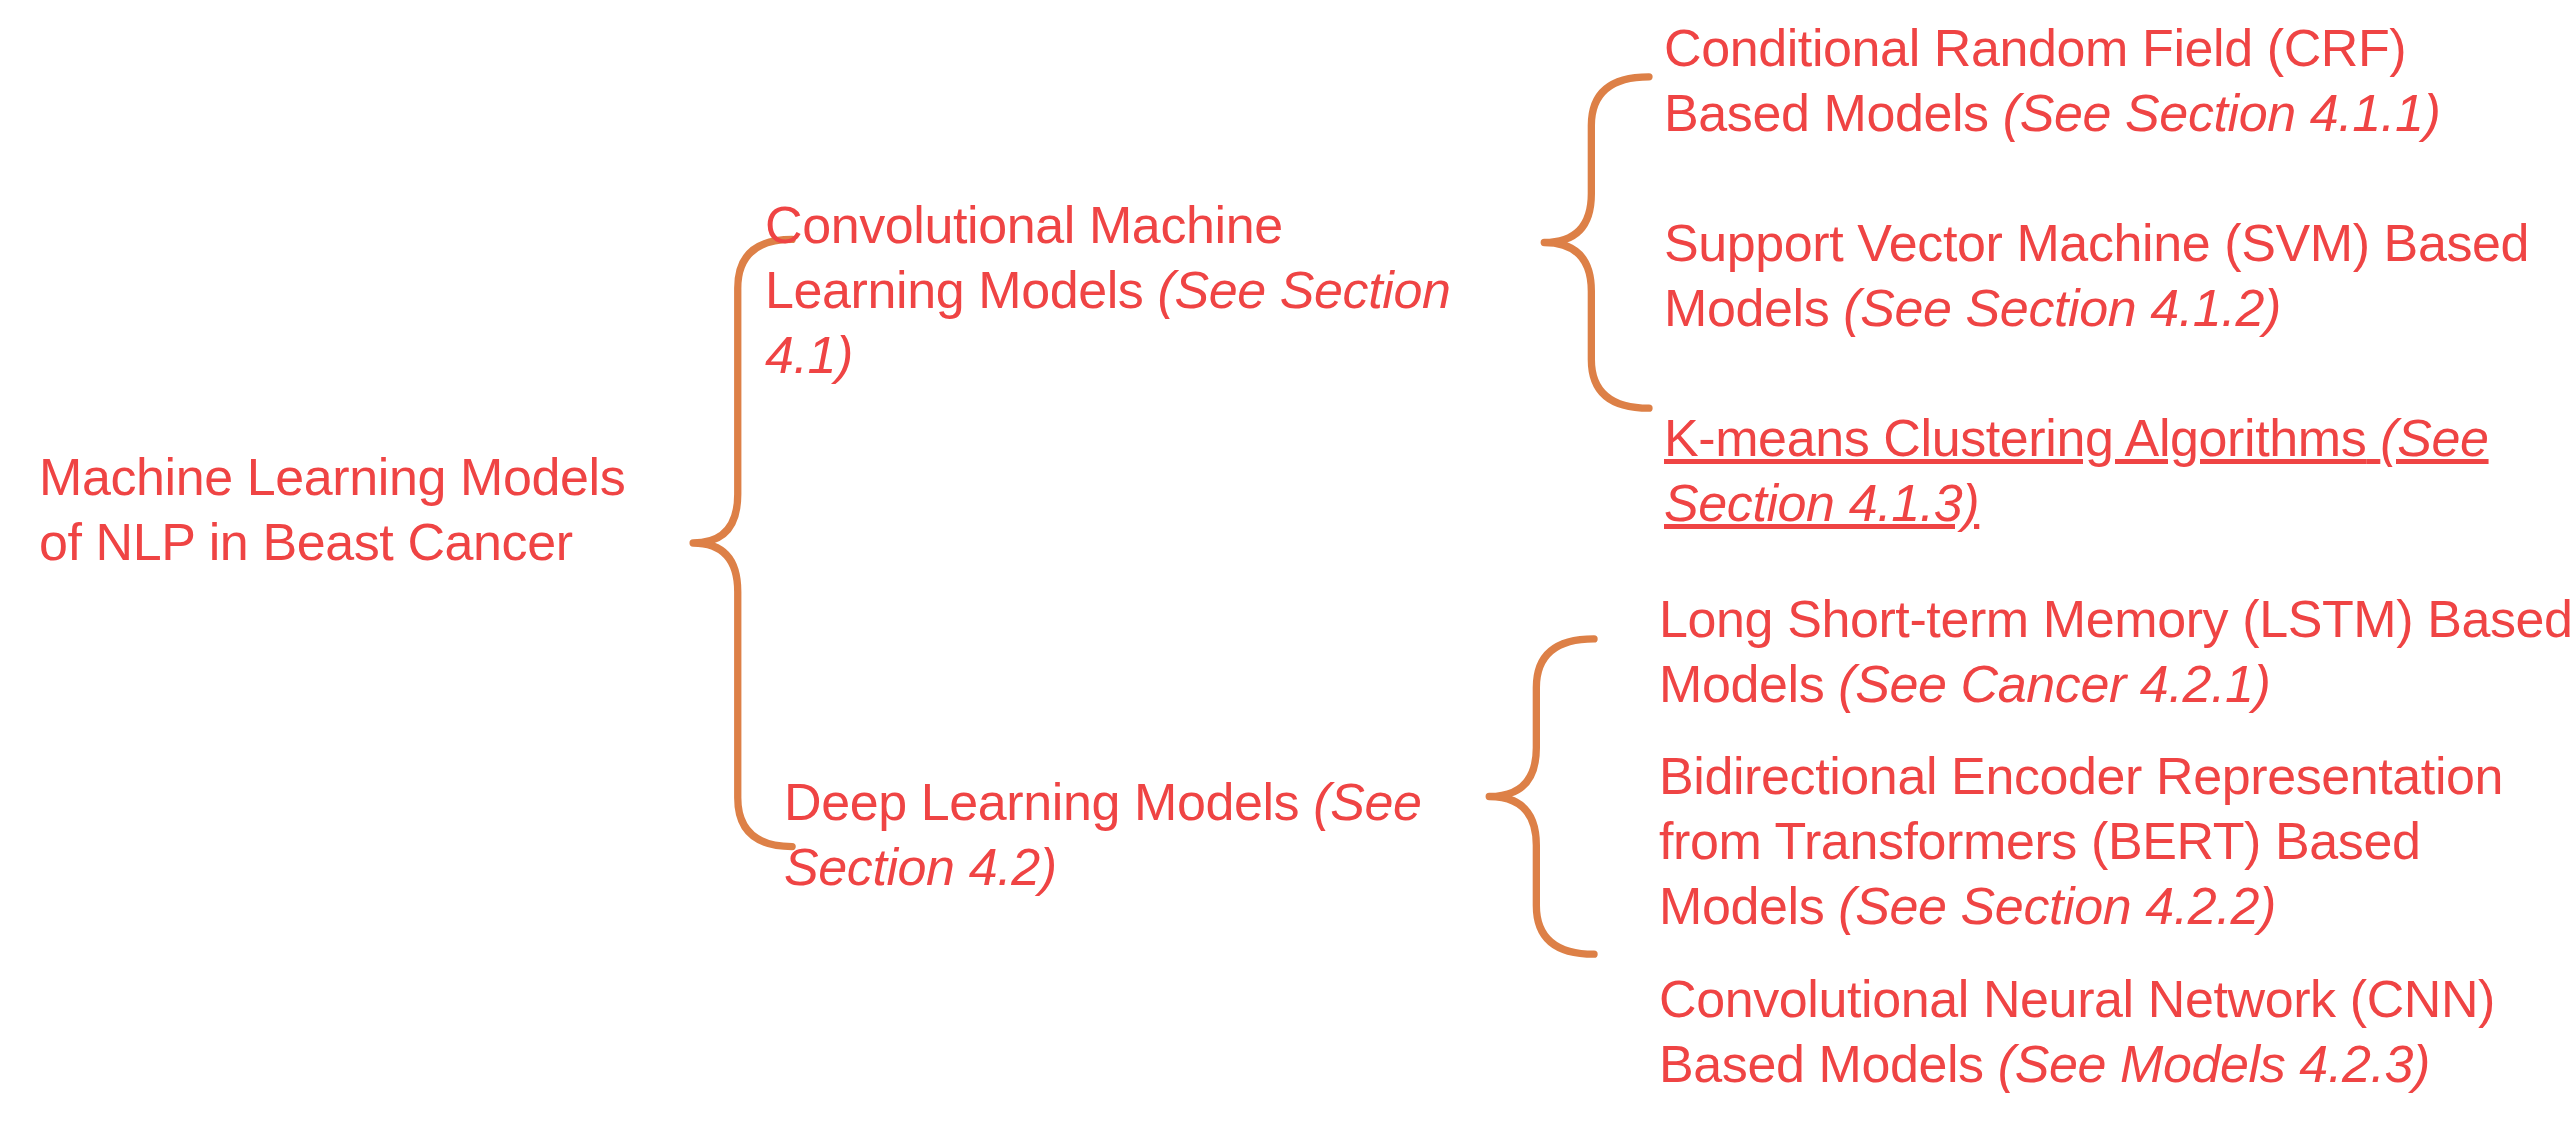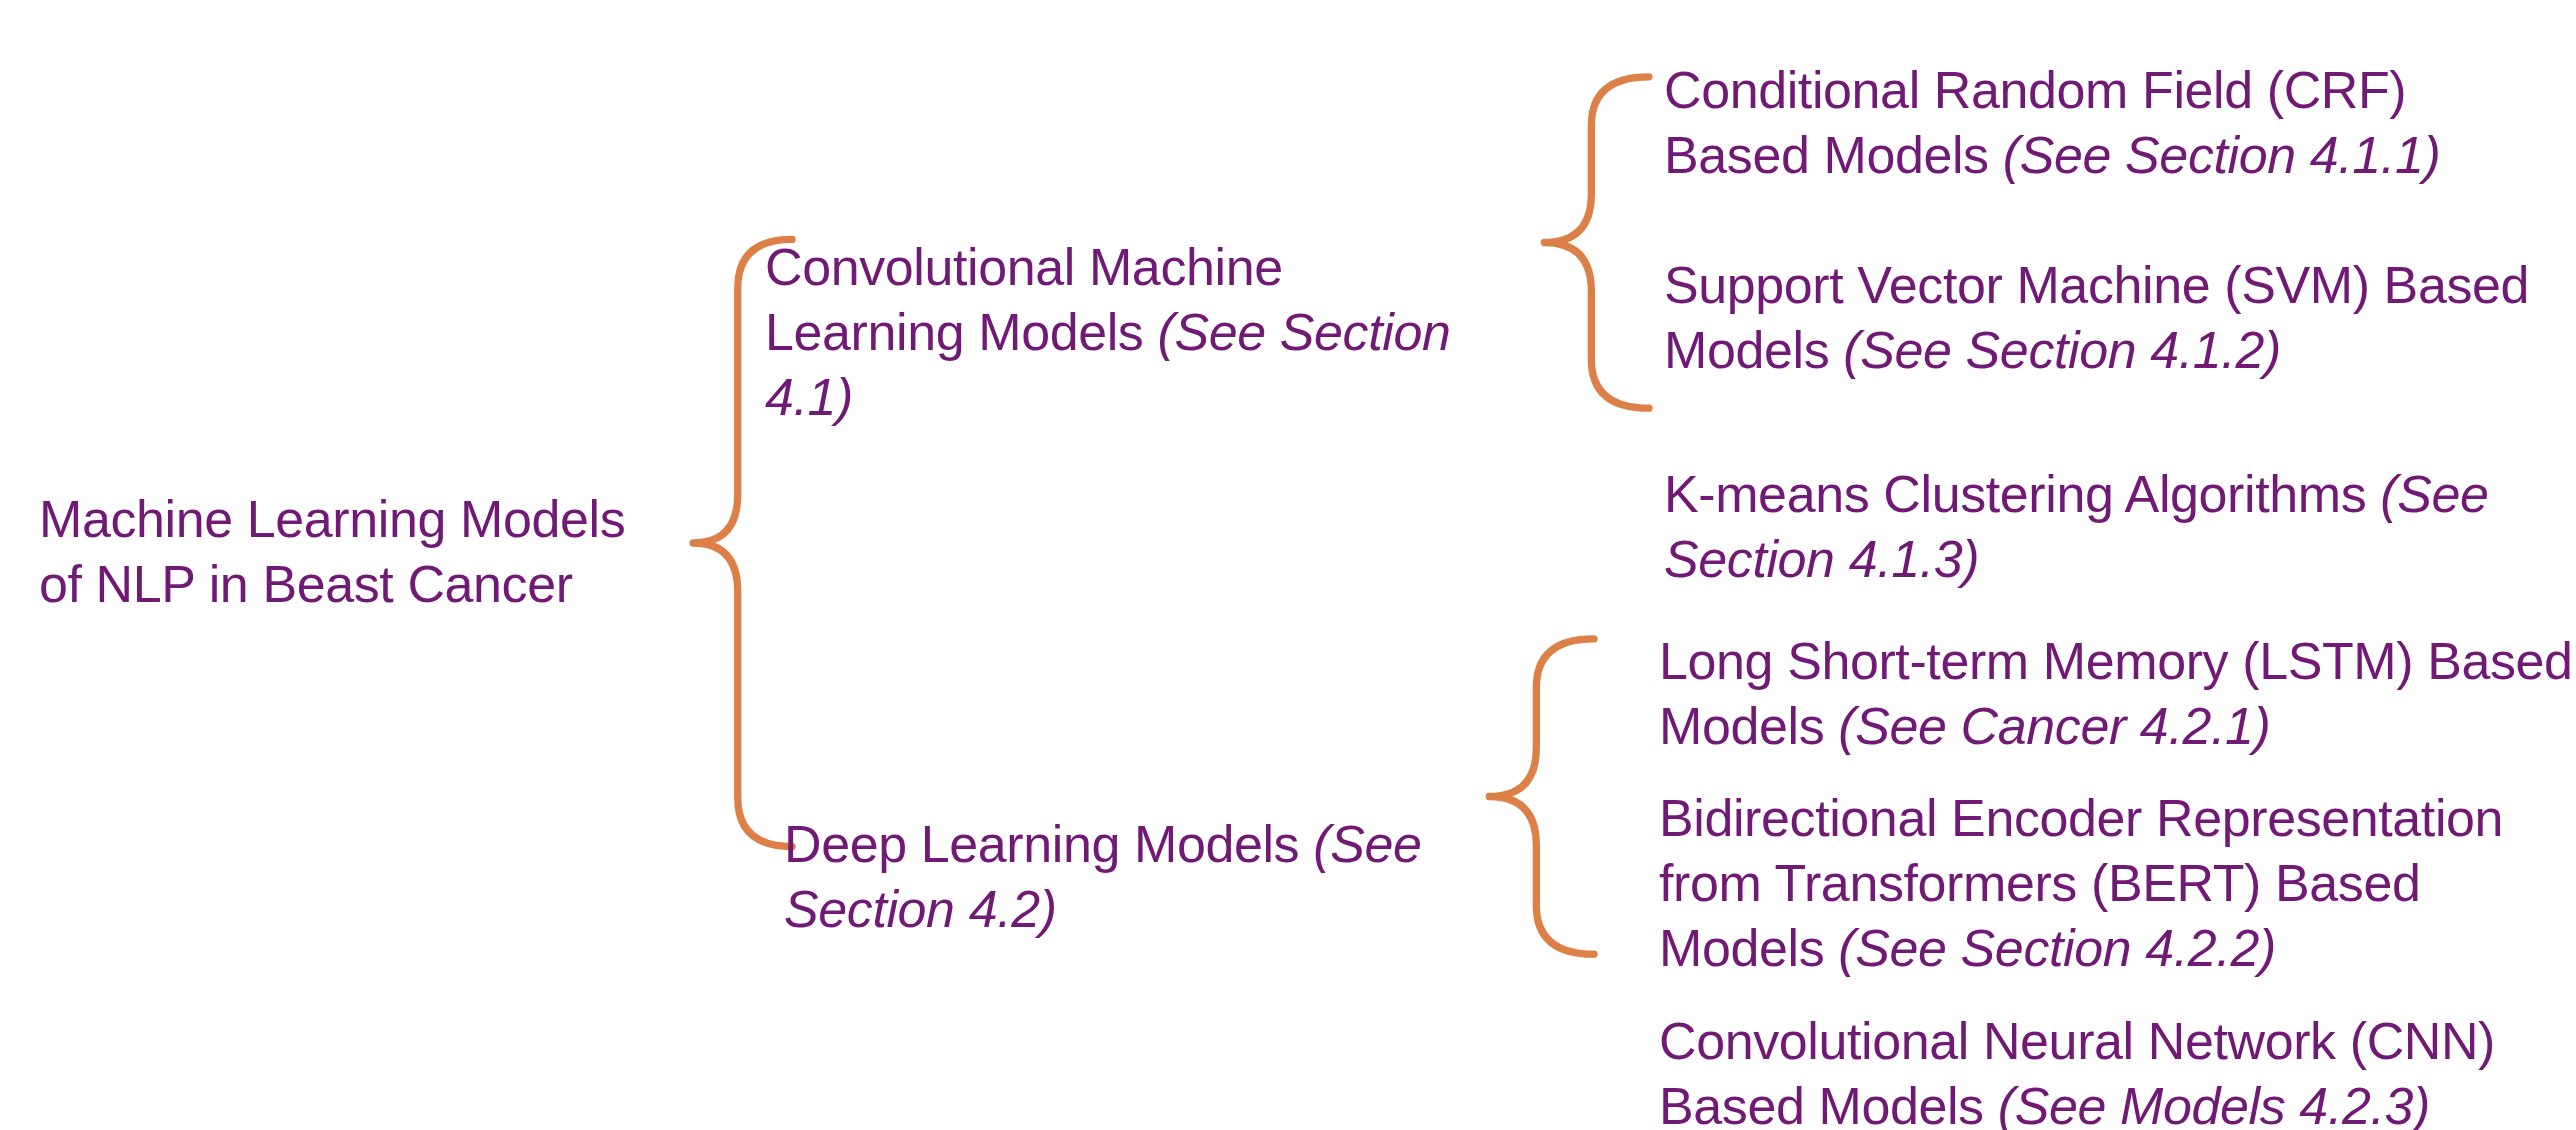--- a/index.html
+++ b/index.html
@@ -9,32 +9,31 @@
     background:#ffffff;
     overflow:hidden;
     font-family:"Liberation Sans", sans-serif;
     color:#1a1a1a;
   }
   .node{
     position:absolute;
     font-size:52px;
     line-height:65px;
     letter-spacing:-0.4px;
-    color:#701a75;
-    margin-top:42px;
+    color:#ef4444;
   }
   .node .ref{font-style:italic;}
   .root-label{left:39px;top:445px;width:618px;}
   .branch-label.b0{left:765px;top:193px;width:715px;}
   .branch-label.b1{left:784px;top:770px;width:723px;}
   .leaf.b0{left:1664px;width:870px;}
   .leaf.b1{left:1659px;width:935px;}
   .leaf.b0.l0{top:16.3px;}
   .leaf.b0.l1{top:211px;}
-  .leaf.b0.l2{top:420px;}
+  .leaf.b0.l2{top:406px;text-decoration:underline;}
   .leaf.b1.l0{top:587px;}
   .leaf.b1.l1{top:744px;}
   .leaf.b1.l2{top:967px;}
   svg.brace{position:absolute;display:block;}
   svg.brace.root{left:685px;top:234px;}
   svg.brace.sub.b0{left:1536px;top:72px;}
   svg.brace.sub.b1{left:1481px;top:634px;}
 </style>
 </head>
 <body>

